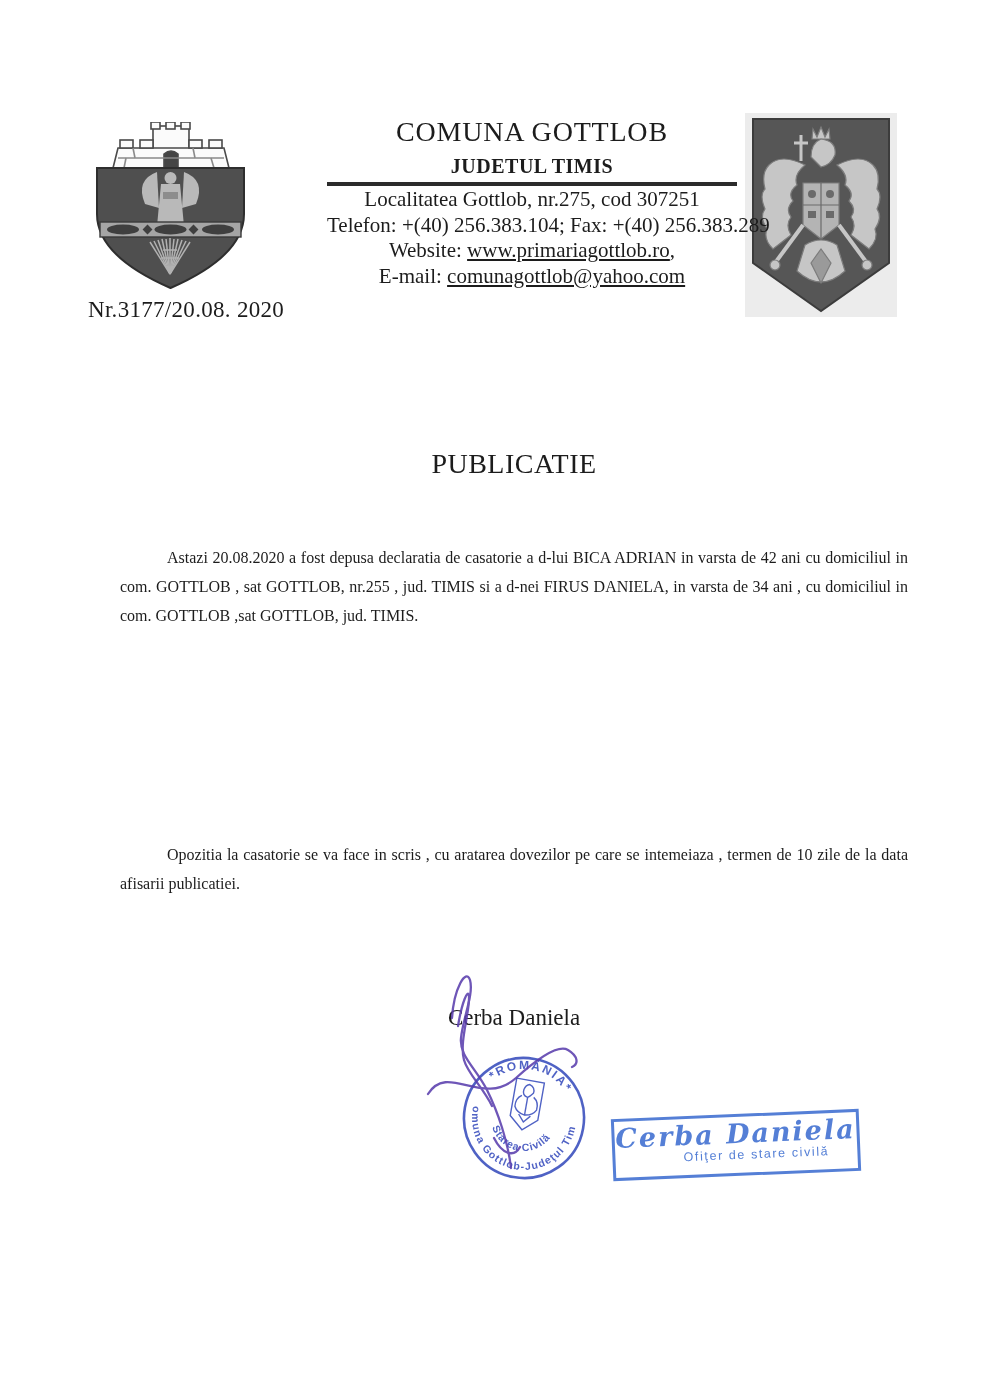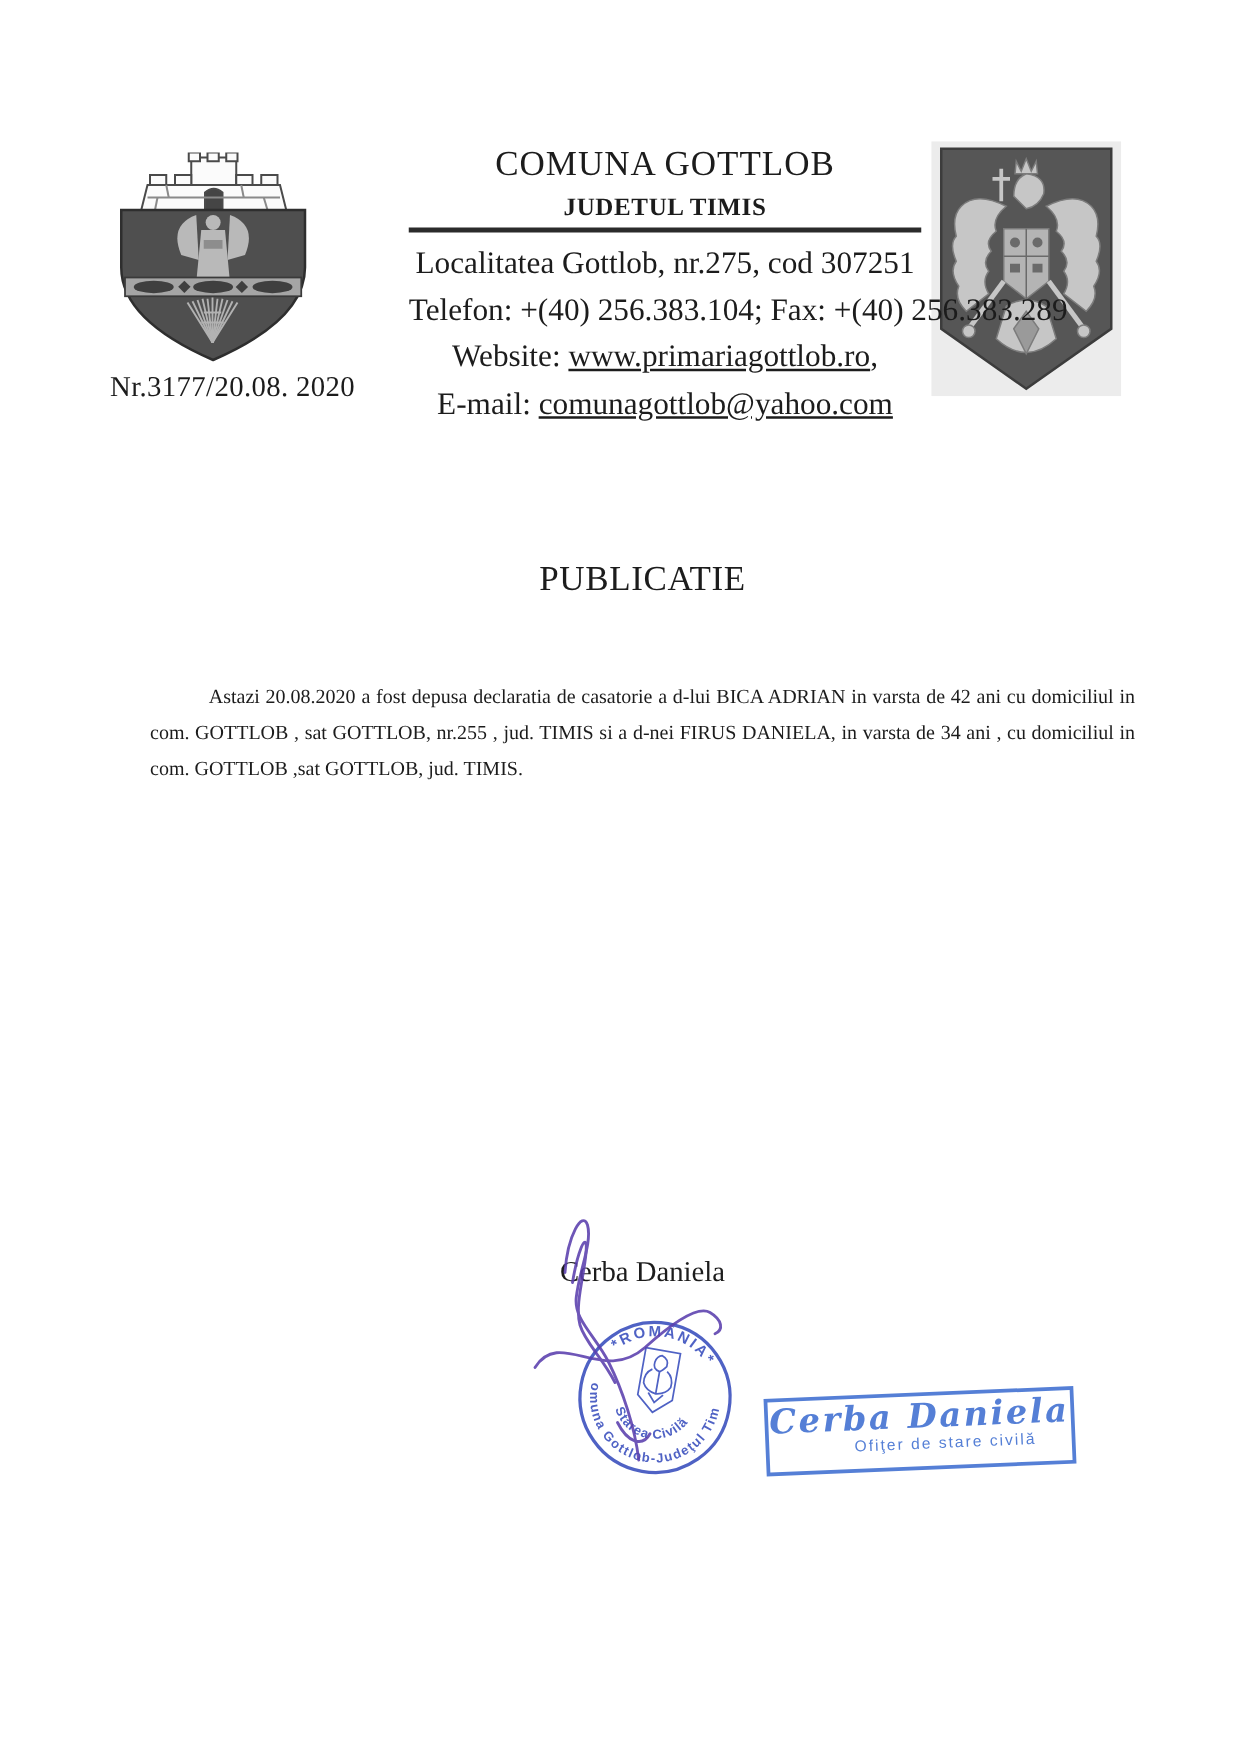--- a/index.html
+++ b/index.html
@@ -12,21 +12,21 @@
   
   .emblem-left  { position:absolute; left:93px;  top:122px; width:155px; height:170px; }
   .emblem-right { position:absolute; left:745px; top:113px; width:152px; height:204px; }
 
   .doc-number { position:absolute; left:88px; top:297px; font-size:23px; letter-spacing:0.3px;text-align:right; }
 
   .header-center { position:absolute; left:327px; top:116px; width:410px; text-align:center; }
   .header-center .h-title { font-size:28px; font-weight:normal; letter-spacing:0.8px; white-space:nowrap; }
   .header-center .h-subtitle { font-size:20px; font-weight:bold; margin-top:7px; letter-spacing:0.5px; }
   .header-center .h-divider { margin-top:4px; height:0; border-top:4px solid #2b2b2b; }
-  .header-center .h-line { font-size:25px; line-height:24.5px; white-space:nowrap; margin-top:13px; }
+  .header-center .h-line { font-size:21px; line-height:24.5px; white-space:nowrap; margin-top:1px; }
   .u { text-decoration:underline; }
 
   
   .doc-title { position:absolute; left:120px; top:448px; width:788px; text-align:center;
                font-size:28px; letter-spacing:0.5px; }
 
   .body-par { position:absolute; left:120px; width:788px; font-size:16px; line-height:29px;
               text-align:justify; text-indent:47px; }
   .p1 { top:543px; }
   .p2 { top:707px; }
@@ -150,20 +150,21 @@
     <div class="h-line">Telefon: +(40) 256.383.104; Fax: +(40) 256.383.289</div>
     <div class="h-line"><span>Website: </span><span class="u">www.primariagottlob.ro</span><span>,</span></div>
     <div class="h-line"><span>E-mail: </span><span class="u">comunagottlob@yahoo.com</span></div>
   </div>
 
   <div class="doc-number">Nr.3177/20.08. 2020</div>
 
   <div class="doc-title">PUBLICATIE</div>
 
   <div class="body-par p1">Astazi 20.08.2020 a fost depusa declaratia de casatorie a d-lui BICA ADRIAN in varsta de 42 ani cu domiciliul in com. GOTTLOB , sat GOTTLOB, nr.255 , jud. TIMIS si a d-nei FIRUS DANIELA, in varsta de 34 ani , cu domiciliul in com. GOTTLOB ,sat GOTTLOB, jud. TIMIS.</div>
+  <div class="body-par p3">Opozitia la casatorie se va face in scris , cu aratarea dovezilor pe care se intemeiaza , termen de 10 zile de la data afisarii publicatiei.</div>
 
   <div class="signoff">
     <div>Cerba Daniela</div>
   </div>
 
   <svg class="round-stamp" viewBox="0 0 132 132" xmlns="http://www.w3.org/2000/svg">
     <defs>
       <path id="arcTop" d="M17,66 A49,49 0 0 1 115,66"></path>
       <path id="arcBottom" d="M14,66 A52,52 0 0 0 118,66"></path>
       <path id="arcInner" d="M33,66 A33,33 0 0 0 99,66"></path>

